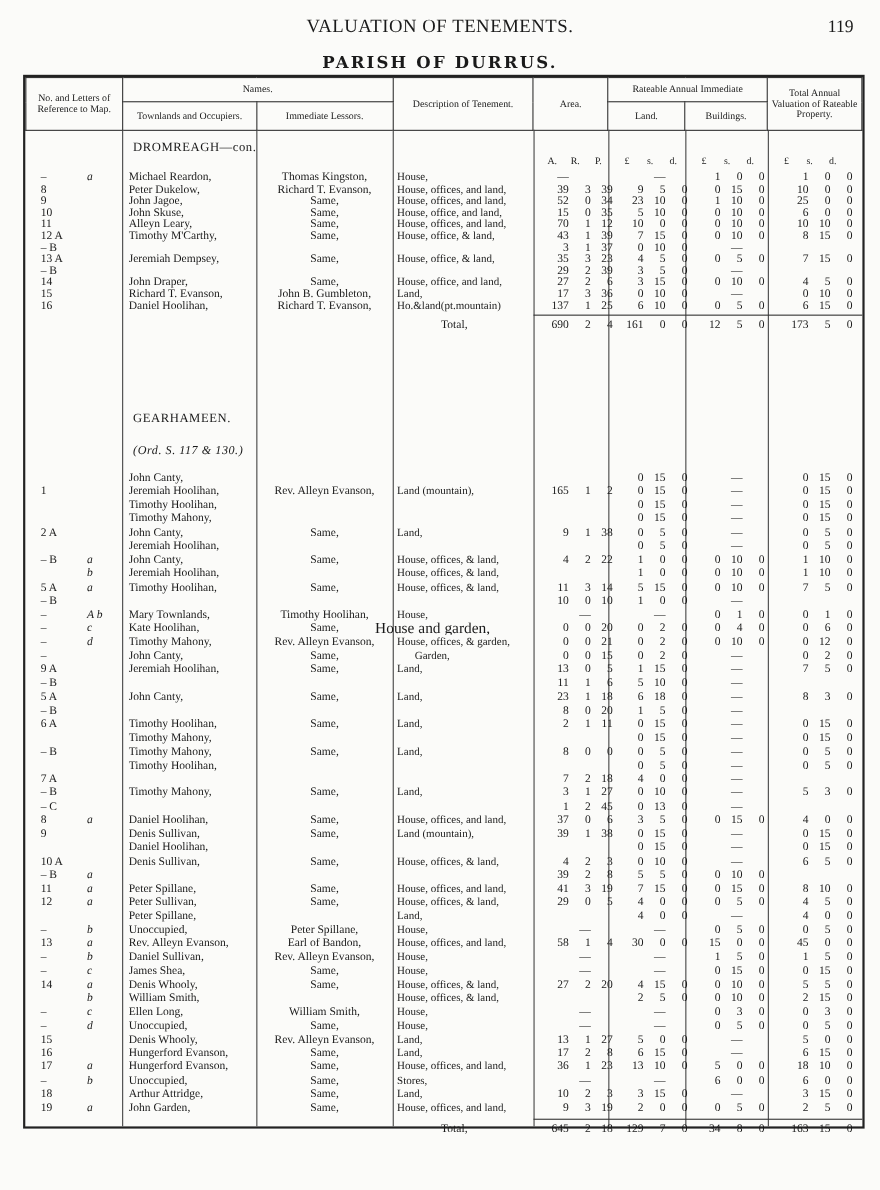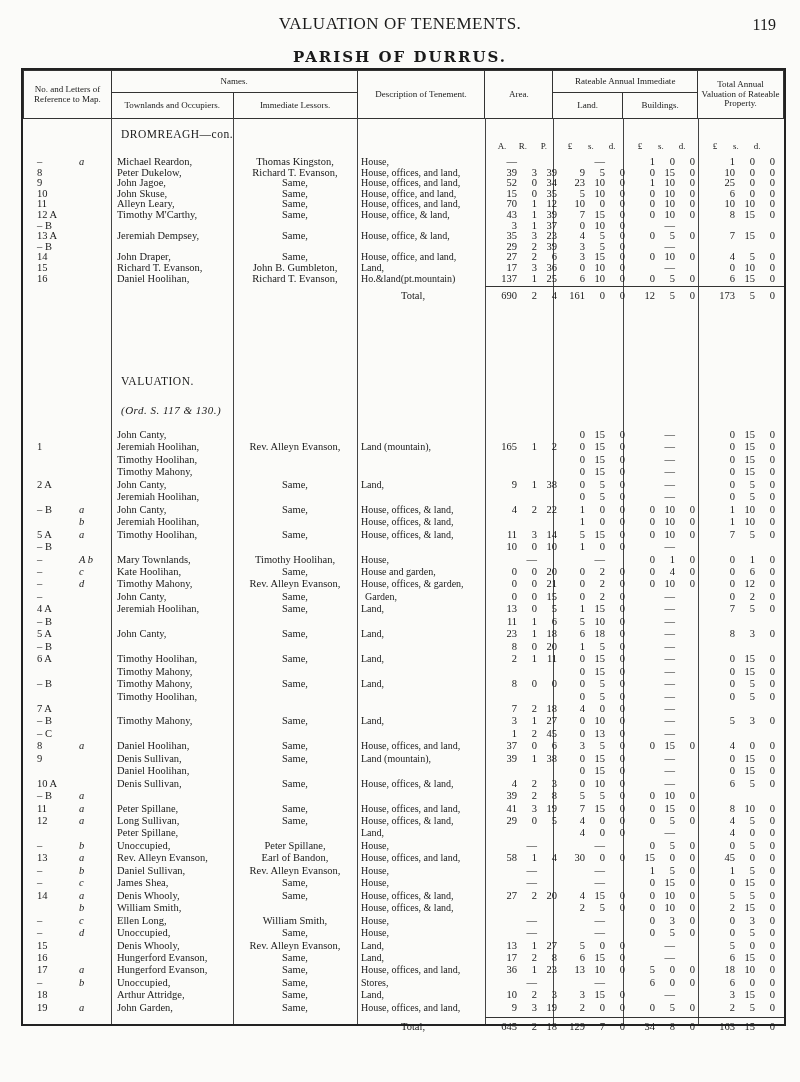--- a/index.html
+++ b/index.html
@@ -326,21 +326,21 @@
         <div class="c r" style="left:542px;width:20px">161</div>
         <div class="c r" style="left:562px;width:20px">0</div>
         <div class="c r" style="left:582px;width:20px">0</div>
         <div class="c r" style="left:612px;width:20px">12</div>
         <div class="c r" style="left:632px;width:20px">5</div>
         <div class="c r" style="left:652px;width:20px">0</div>
         <div class="c r" style="left:692px;width:20px">173</div>
         <div class="c r" style="left:712px;width:20px">5</div>
         <div class="c r" style="left:732px;width:20px">0</div>
       </div>
-      <div class="sec" style="left:98px;top:305px">VALUATION.</div>
+      <div class="sec" style="left:98px;top:305px">GEARHAMEEN.</div>
       <div class="sec ital" style="left:98px;top:334px;font-size:11px">(Ord. S. 117 &amp; 130.)</div>
       <div class="row" style="top:359.0px">
         <div class="c" style="left:14px;width:40px"></div>
         <div class="c ital" style="left:56px;width:28px"></div>
         <div class="c" style="left:94px;width:115px;overflow:hidden">John Canty,</div>
         <div class="c ctr" style="left:212px;width:120px;overflow:hidden"></div>
         <div class="c" style="left:338px;width:122px;overflow:hidden;font-size:10px"></div>
         <div class="c r" style="left:474px;width:20px"></div>
         <div class="c r" style="left:494px;width:20px"></div>
         <div class="c r" style="left:514px;width:20px"></div>
@@ -542,21 +542,21 @@
         <div class="c r" style="left:652px;width:20px">0</div>
         <div class="c r" style="left:692px;width:20px">0</div>
         <div class="c r" style="left:712px;width:20px">1</div>
         <div class="c r" style="left:732px;width:20px">0</div>
       </div>
       <div class="row" style="top:495.9px">
         <div class="c" style="left:14px;width:40px">–</div>
         <div class="c ital" style="left:56px;width:28px">c</div>
         <div class="c" style="left:94px;width:115px;overflow:hidden">Kate Hoolihan,</div>
         <div class="c ctr" style="left:212px;width:120px;overflow:hidden">Same,</div>
-        <div class="c" style="left:338px;width:122px;overflow:hidden;font-size:10px">House and garden,</div>
+        <div class="c" style="left:318px;width:122px;overflow:hidden;font-size:14px">House and garden,</div>
         <div class="c r" style="left:474px;width:20px">0</div>
         <div class="c r" style="left:494px;width:20px">0</div>
         <div class="c r" style="left:514px;width:20px">20</div>
         <div class="c r" style="left:542px;width:20px">0</div>
         <div class="c r" style="left:562px;width:20px">2</div>
         <div class="c r" style="left:582px;width:20px">0</div>
         <div class="c r" style="left:612px;width:20px">0</div>
         <div class="c r" style="left:632px;width:20px">4</div>
         <div class="c r" style="left:652px;width:20px">0</div>
         <div class="c r" style="left:692px;width:20px">0</div>
@@ -580,36 +580,36 @@
         <div class="c r" style="left:652px;width:20px">0</div>
         <div class="c r" style="left:692px;width:20px">0</div>
         <div class="c r" style="left:712px;width:20px">12</div>
         <div class="c r" style="left:732px;width:20px">0</div>
       </div>
       <div class="row" style="top:520.8px">
         <div class="c" style="left:14px;width:40px">–</div>
         <div class="c ital" style="left:56px;width:28px"></div>
         <div class="c" style="left:94px;width:115px;overflow:hidden">John Canty,</div>
         <div class="c ctr" style="left:212px;width:120px;overflow:hidden">Same,</div>
-        <div class="c" style="left:342px;width:122px;overflow:hidden;font-size:10px">Garden,</div>
+        <div class="c" style="left:354px;width:122px;overflow:hidden;font-size:10px">Garden,</div>
         <div class="c r" style="left:474px;width:20px">0</div>
         <div class="c r" style="left:494px;width:20px">0</div>
         <div class="c r" style="left:514px;width:20px">15</div>
         <div class="c r" style="left:542px;width:20px">0</div>
         <div class="c r" style="left:562px;width:20px">2</div>
         <div class="c r" style="left:582px;width:20px">0</div>
         <div class="c r" style="left:612px;width:20px"></div>
         <div class="c r" style="left:632px;width:20px">—</div>
         <div class="c r" style="left:652px;width:20px"></div>
         <div class="c r" style="left:692px;width:20px">0</div>
         <div class="c r" style="left:712px;width:20px">2</div>
         <div class="c r" style="left:732px;width:20px">0</div>
       </div>
       <div class="row" style="top:533.3px">
-        <div class="c" style="left:14px;width:40px">4 A</div>
+        <div class="c" style="left:14px;width:40px">9 A</div>
         <div class="c ital" style="left:56px;width:28px"></div>
         <div class="c" style="left:94px;width:115px;overflow:hidden">Jeremiah Hoolihan,</div>
         <div class="c ctr" style="left:212px;width:120px;overflow:hidden">Same,</div>
         <div class="c" style="left:338px;width:122px;overflow:hidden;font-size:10px">Land,</div>
         <div class="c r" style="left:474px;width:20px">13</div>
         <div class="c r" style="left:494px;width:20px">0</div>
         <div class="c r" style="left:514px;width:20px">5</div>
         <div class="c r" style="left:542px;width:20px">1</div>
         <div class="c r" style="left:562px;width:20px">15</div>
         <div class="c r" style="left:582px;width:20px">0</div>
@@ -920,21 +920,21 @@
         <div class="c r" style="left:612px;width:20px">0</div>
         <div class="c r" style="left:632px;width:20px">15</div>
         <div class="c r" style="left:652px;width:20px">0</div>
         <div class="c r" style="left:692px;width:20px">8</div>
         <div class="c r" style="left:712px;width:20px">10</div>
         <div class="c r" style="left:732px;width:20px">0</div>
       </div>
       <div class="row" style="top:745.0px">
         <div class="c" style="left:14px;width:40px">12</div>
         <div class="c ital" style="left:56px;width:28px">a</div>
-        <div class="c" style="left:94px;width:115px;overflow:hidden">Long Sullivan,</div>
+        <div class="c" style="left:94px;width:115px;overflow:hidden">Peter Sullivan,</div>
         <div class="c ctr" style="left:212px;width:120px;overflow:hidden">Same,</div>
         <div class="c" style="left:338px;width:122px;overflow:hidden;font-size:10px">House, offices, &amp; land,</div>
         <div class="c r" style="left:474px;width:20px">29</div>
         <div class="c r" style="left:494px;width:20px">0</div>
         <div class="c r" style="left:514px;width:20px">5</div>
         <div class="c r" style="left:542px;width:20px">4</div>
         <div class="c r" style="left:562px;width:20px">0</div>
         <div class="c r" style="left:582px;width:20px">0</div>
         <div class="c r" style="left:612px;width:20px">0</div>
         <div class="c r" style="left:632px;width:20px">5</div>

